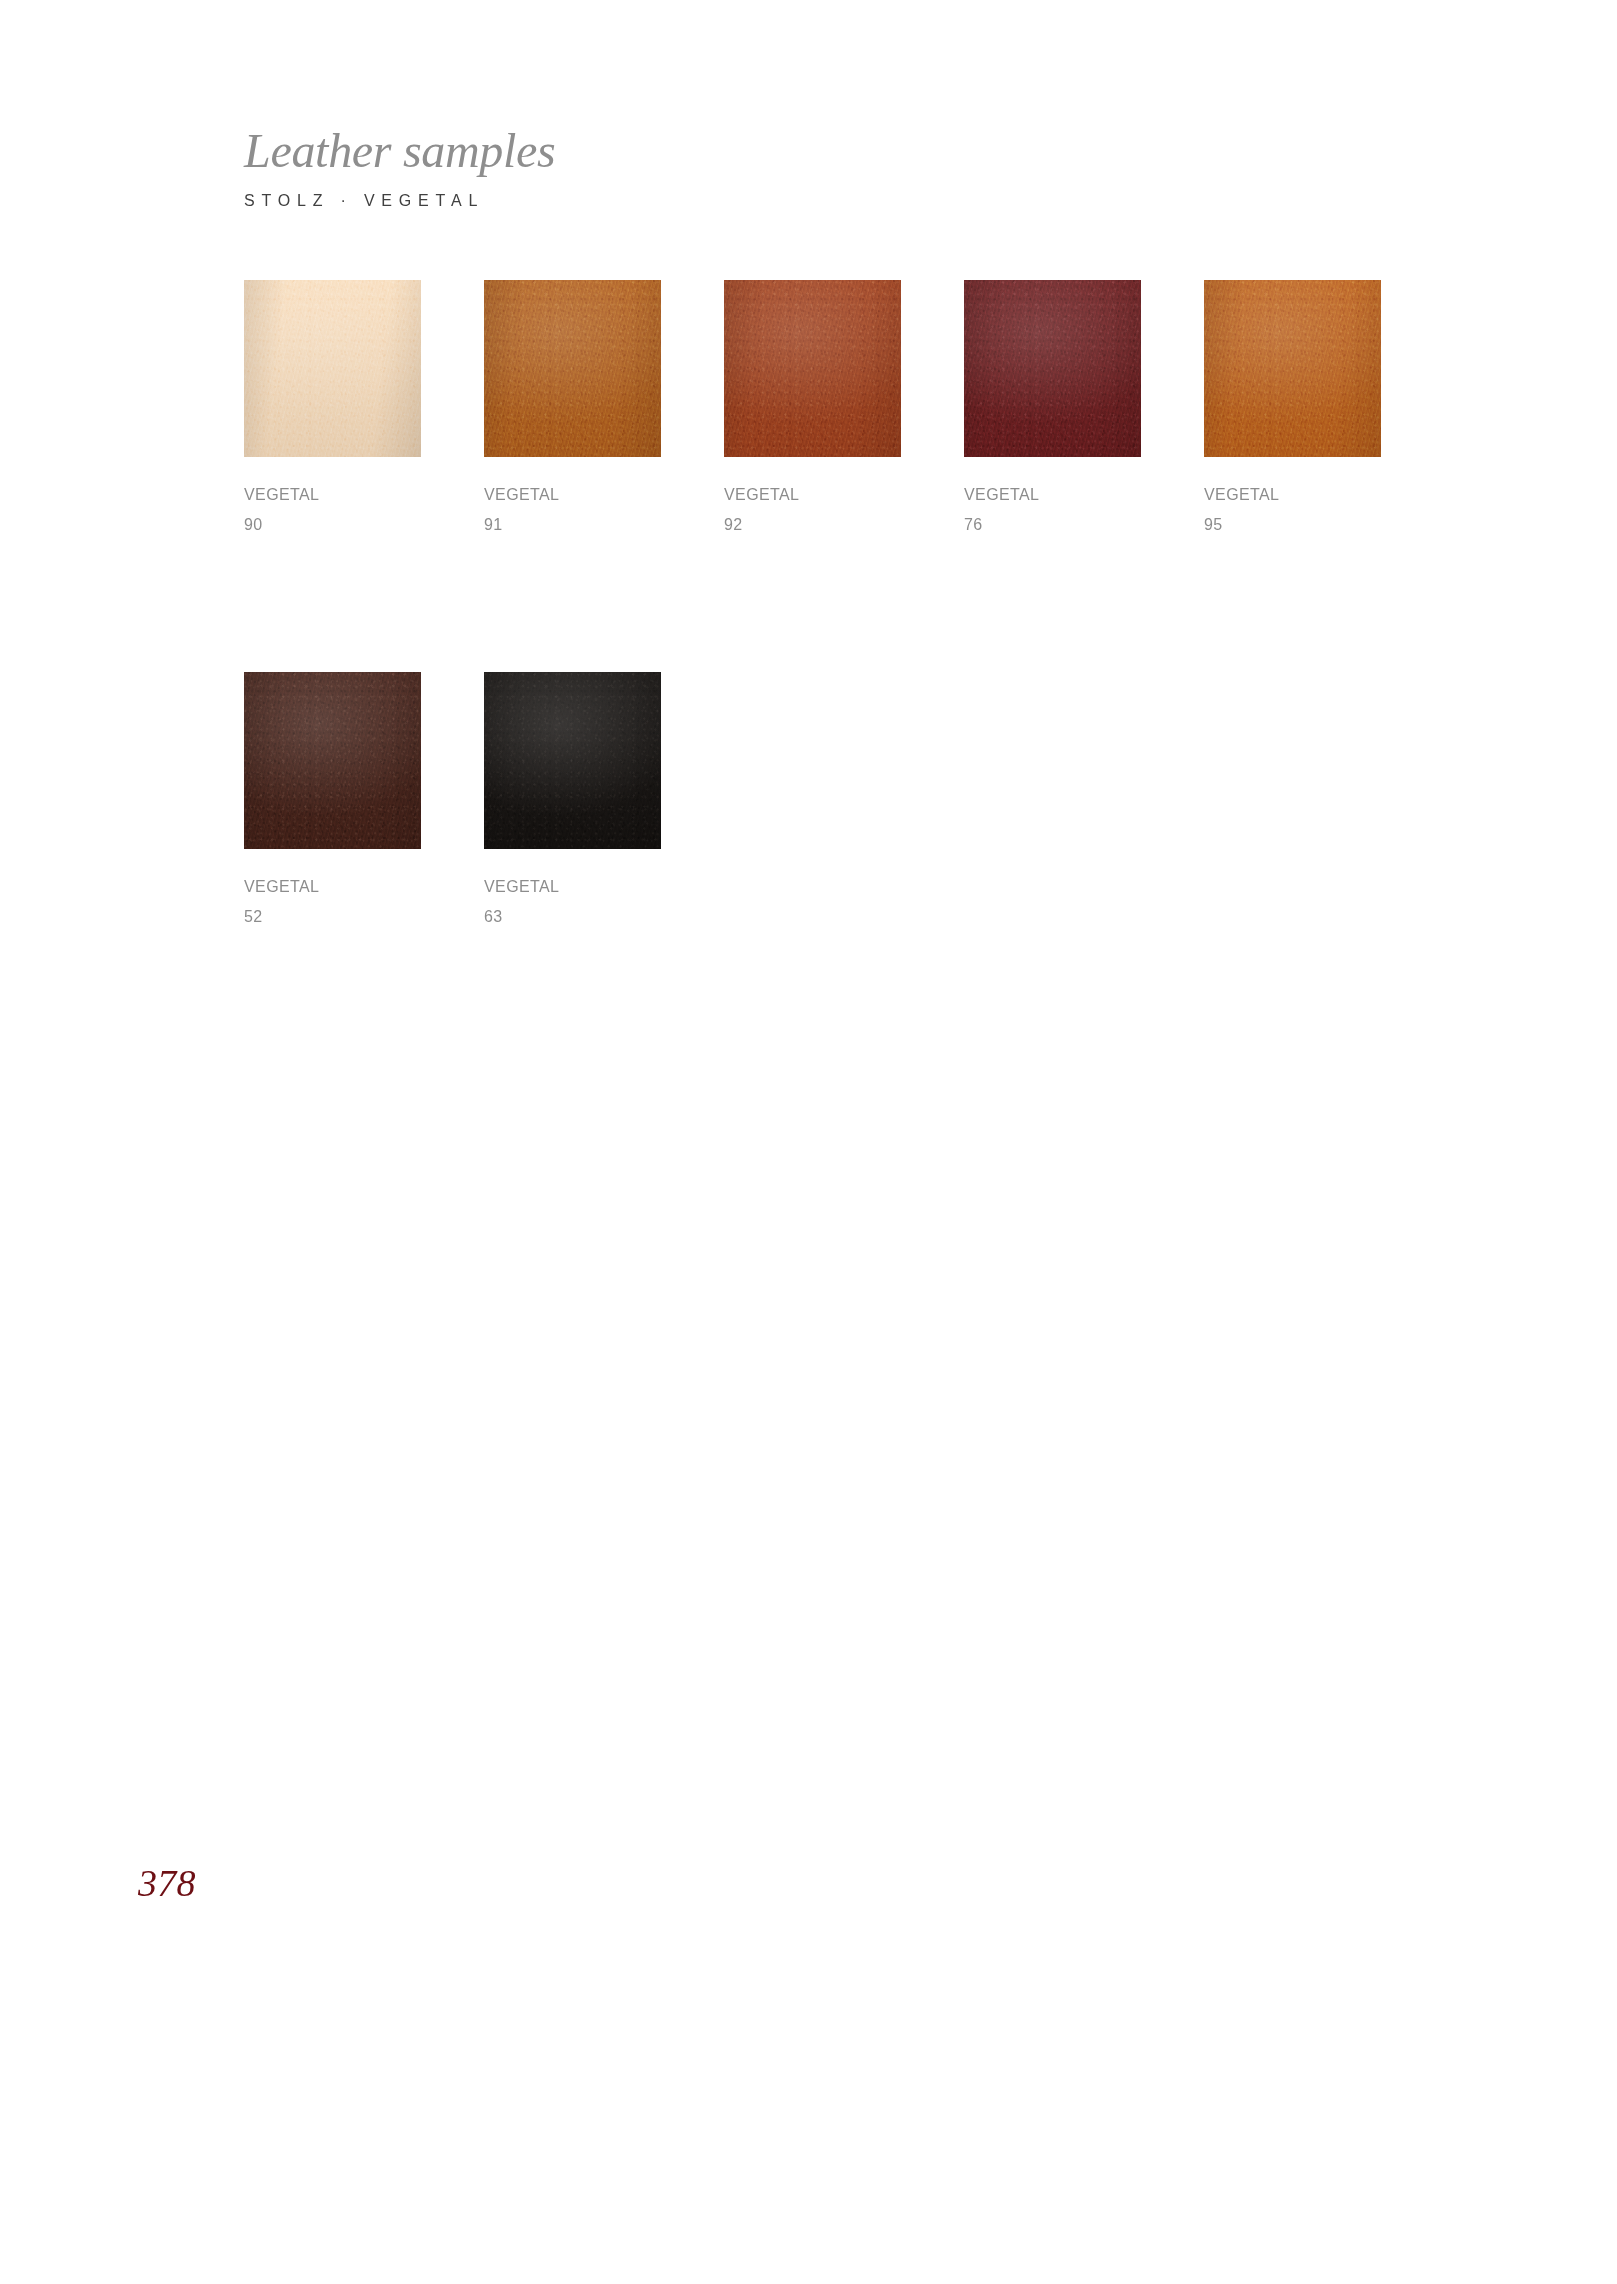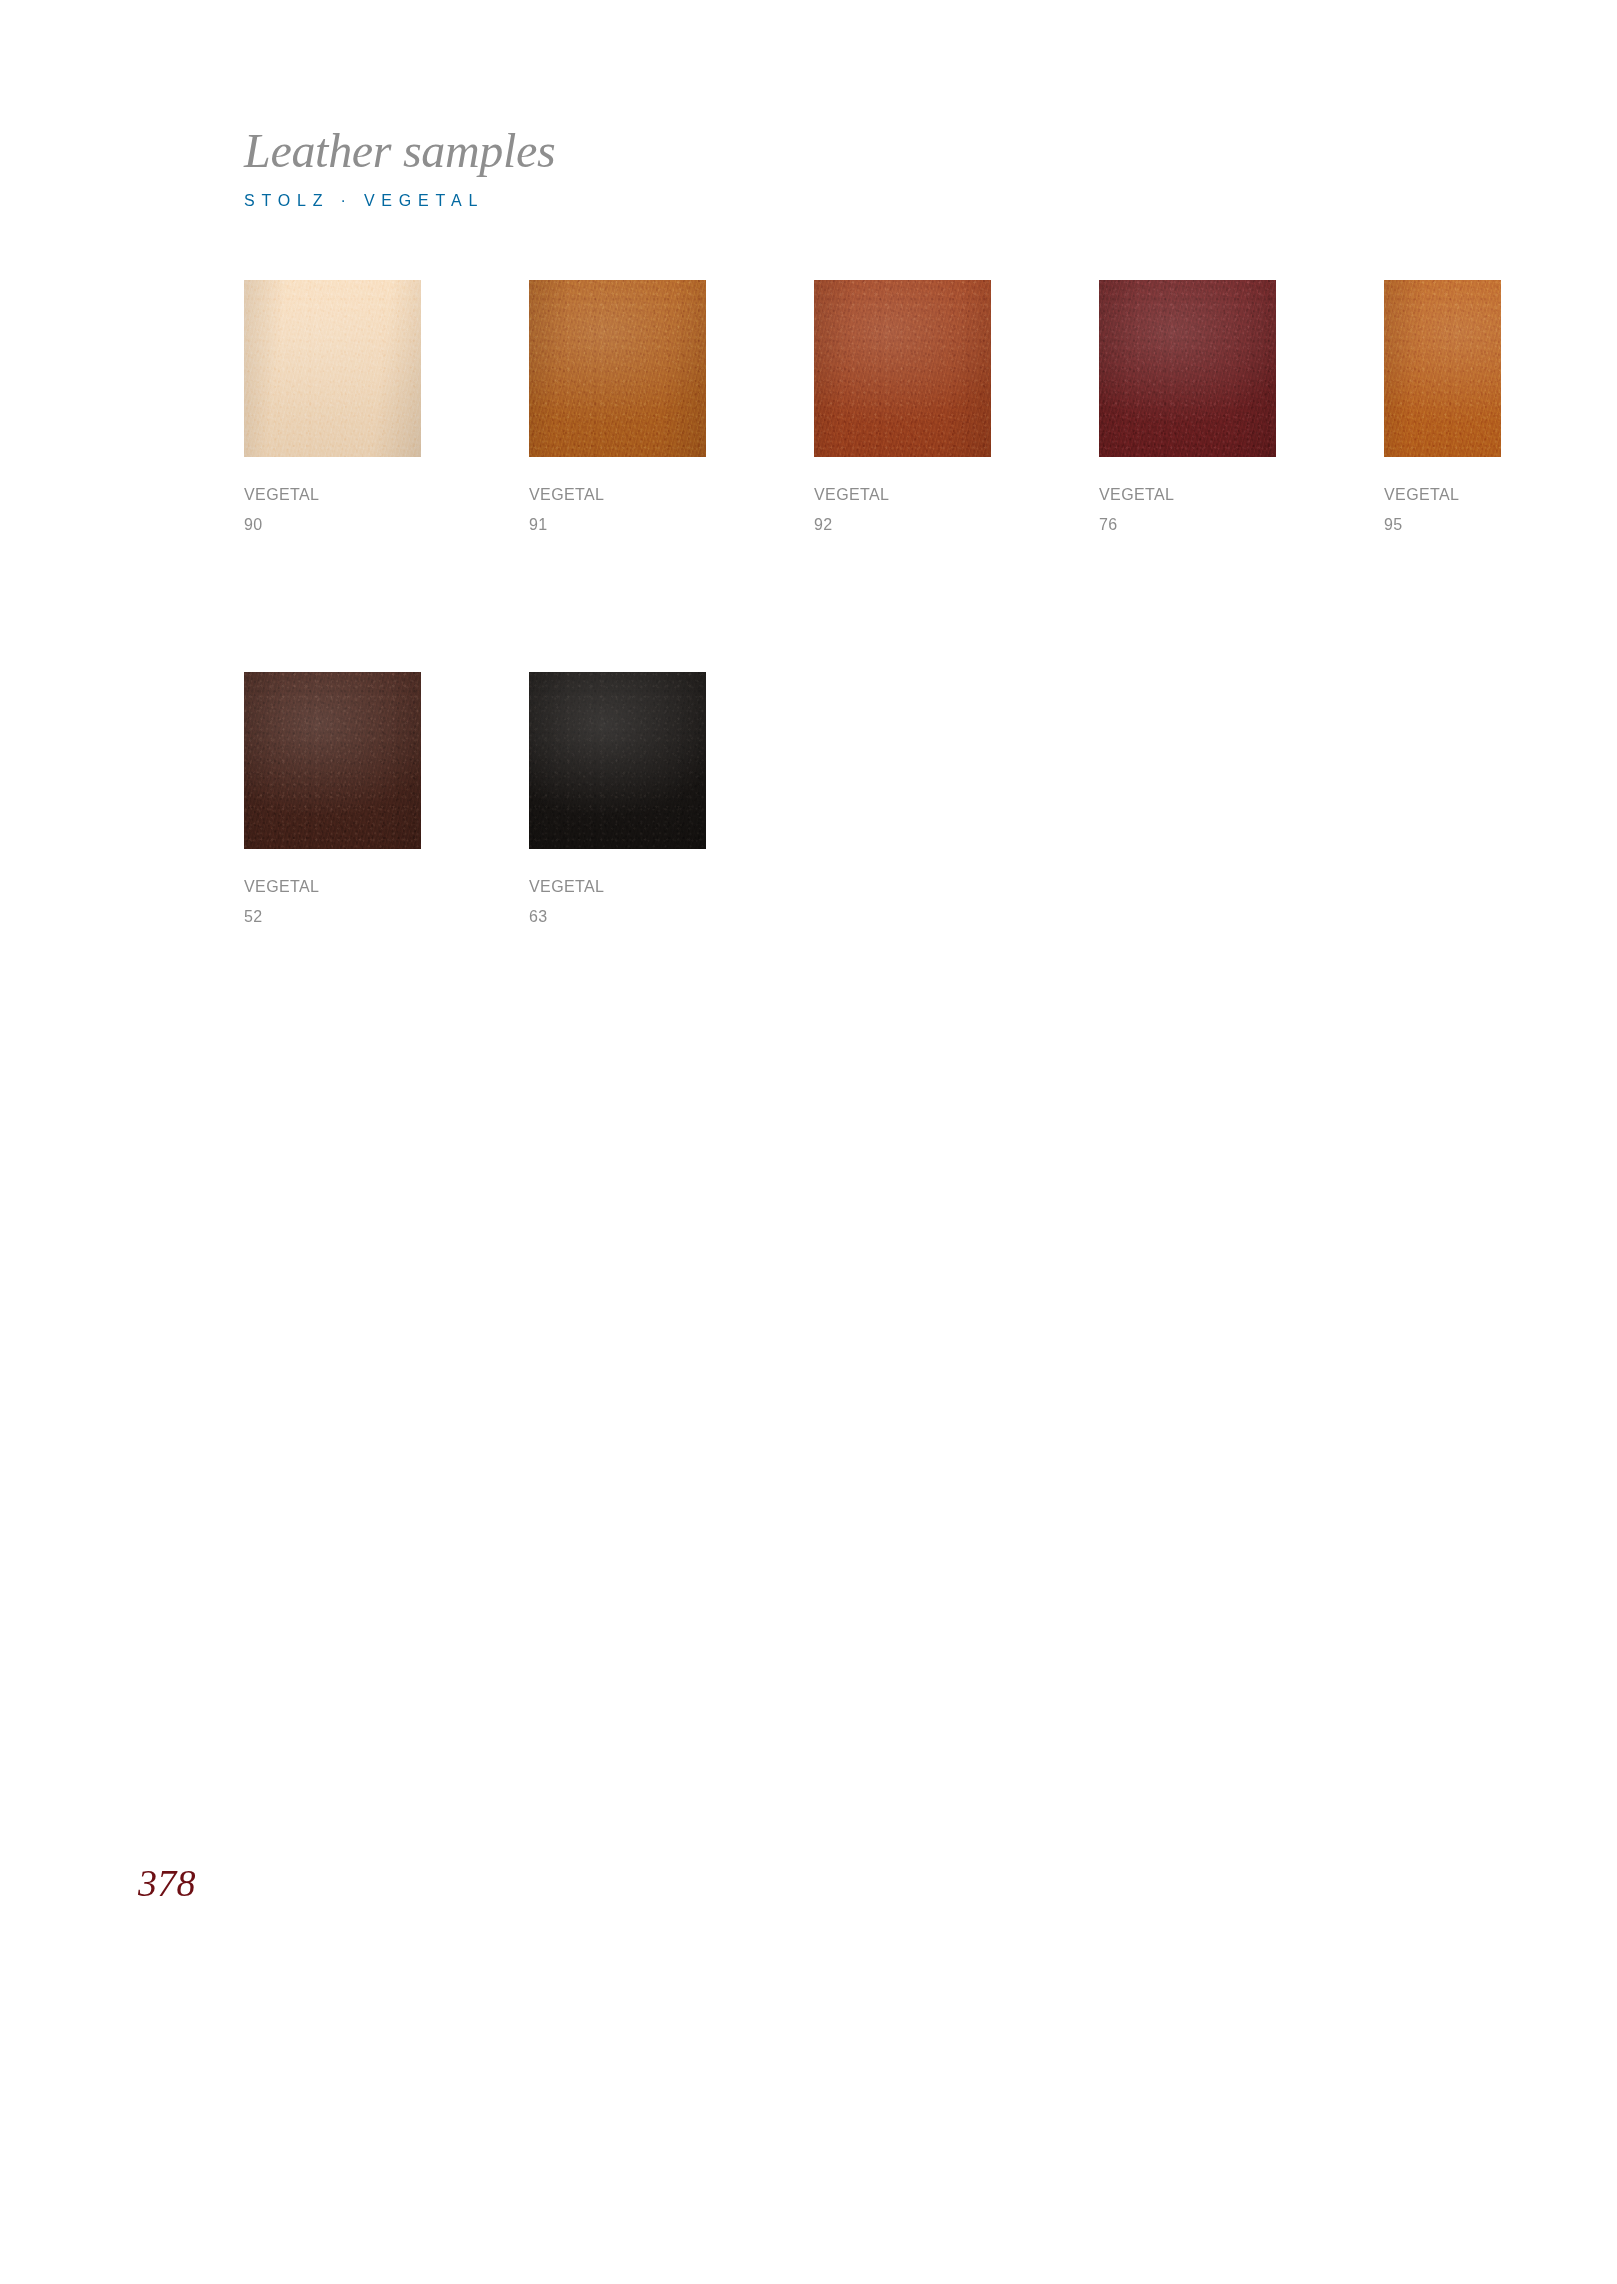--- a/index.html
+++ b/index.html
@@ -40,37 +40,37 @@
     white-space: nowrap;
   }
 
   .page-subtitle {
     margin: 0;
     margin-top: 18px;
     font-family: "Liberation Sans", sans-serif;
     font-weight: 400;
     font-size: 16px;
     line-height: 1.0;
-    color: #0369a1;
+    color: #404040;
     letter-spacing: 6.8px;
     white-space: nowrap;
   }
 
   
   .swatch-grid {
     position: absolute;
     left: 244px;
     top: 280px;
     width: 1166px;
   }
 
   .swatch-row {
     display: flex;
     flex-direction: row;
-    gap: 108px;
+    gap: 63px;
   }
 
   .swatch-row + .swatch-row {
     margin-top: 139px;
   }
 
   .swatch-cell {
     width: 177px;
     flex: 0 0 177px;
   }

